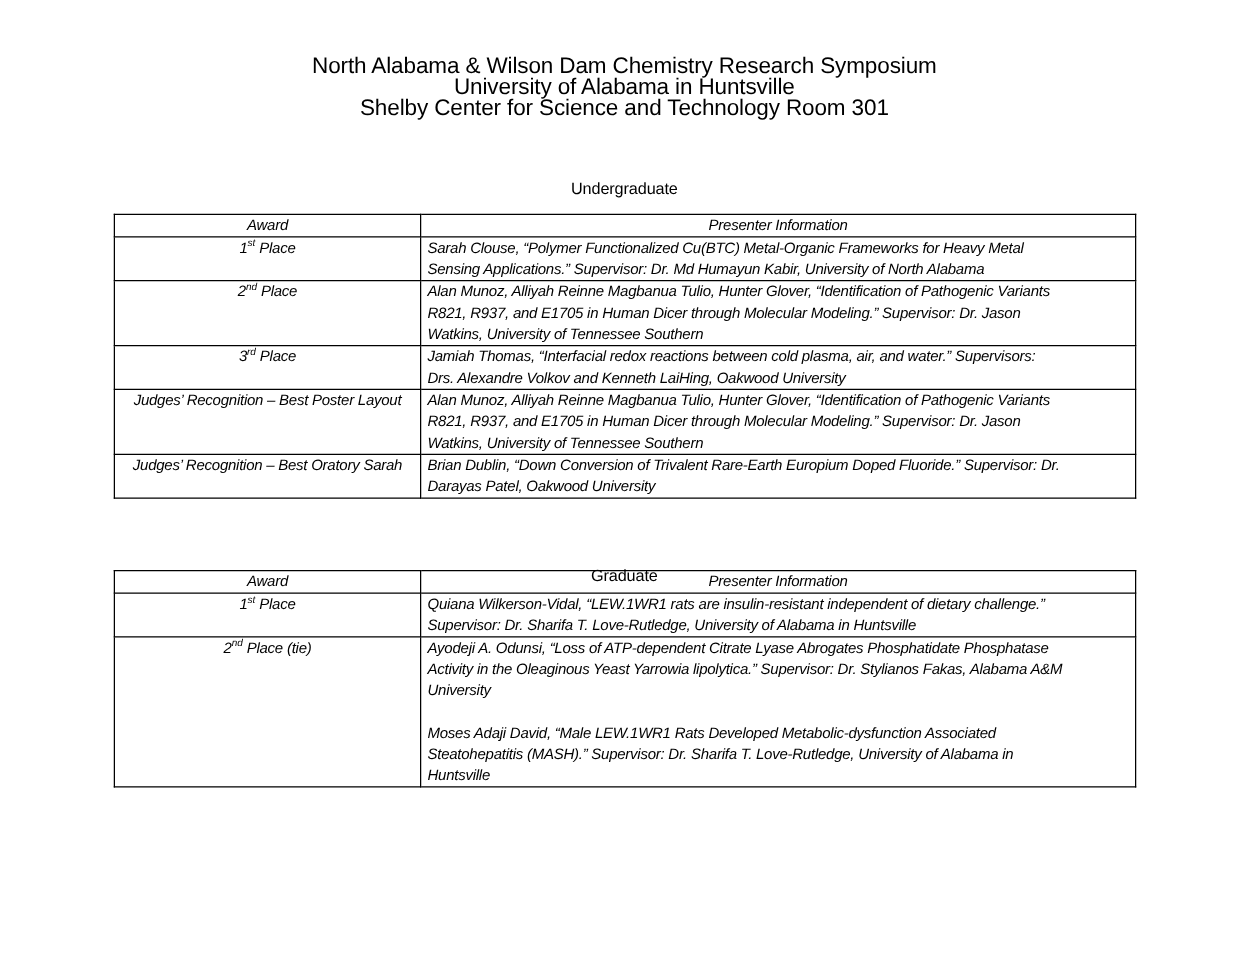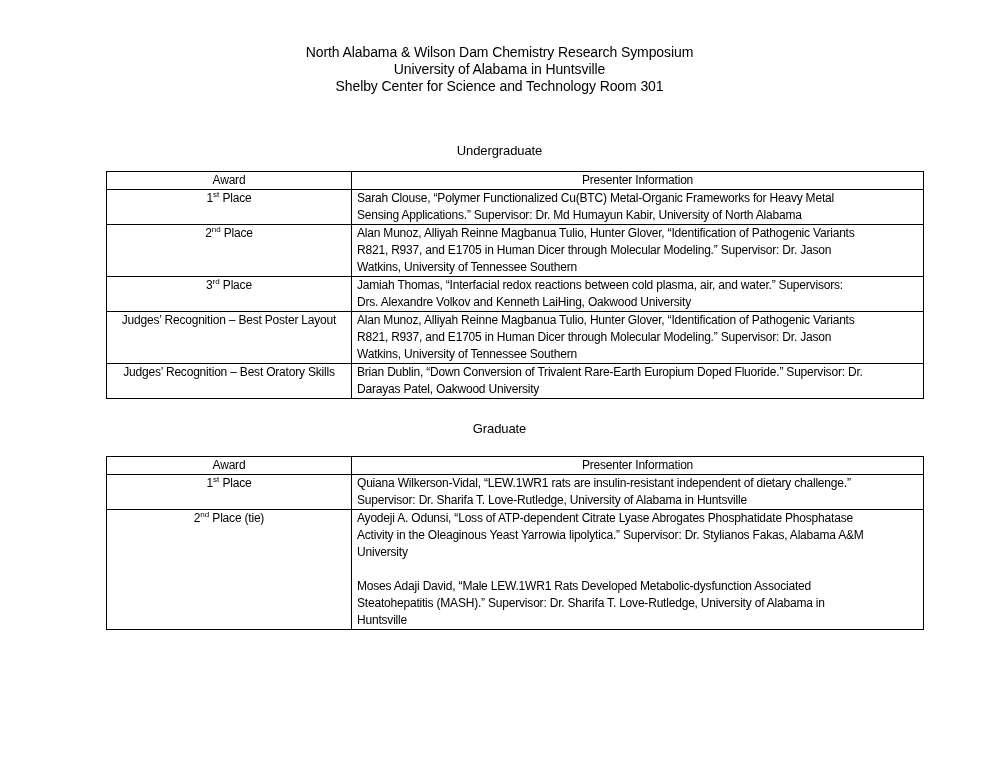--- a/index.html
+++ b/index.html
@@ -11,41 +11,42 @@
     color: #000000;
     font-family: "Liberation Sans", "DejaVu Sans", sans-serif;
     overflow: hidden;
   }
   .title-block {
     position: absolute;
     top: 44px;
     left: 0;
     width: 100%;
     text-align: center;
-    font-size: 14px;
+    font-size: 18px;
     line-height: 17px;
     letter-spacing: -0.1px;
   }
   .section-heading {
     position: absolute;
     left: 0;
     width: 100%;
     text-align: center;
     font-size: 13px;
     line-height: 17px;
     letter-spacing: -0.1px;
   }
   #undergrad-heading { top: 142px; }
-  #grad-heading { top: 420px; }
+  #grad-heading { top: 452px; }
   table.awards {
     position: absolute;
-    left: 106px;
+    left: 91px;
     width: 817px;
     border-collapse: collapse;
     table-layout: fixed;
+    font-style: italic;
   }
   #undergrad-table { top: 171px; }
   #grad-table { top: 456px; }
   .awards th, .awards td {
     border: 1px solid #000000;
     font-weight: 400;
     font-size: 12px;
     line-height: 17px;
     vertical-align: top;
     padding: 0 5px;
@@ -114,21 +115,21 @@
       </tr>
       <tr style="height:52px">
         <td class="award-cell"><span>Judges’ Recognition – Best Poster Layout</span><sup></sup><span></span></td>
         <td class="presenter-cell">
             <p>Alan Munoz, Alliyah Reinne Magbanua Tulio, Hunter Glover, “Identification of Pathogenic Variants
 R821, R937, and E1705 in Human Dicer through Molecular Modeling.” Supervisor: Dr. Jason
 Watkins, University of Tennessee Southern</p>
           </td>
       </tr>
       <tr style="height:34px">
-        <td class="award-cell"><span>Judges’ Recognition – Best Oratory Skills</span><sup></sup><span></span></td>
+        <td class="award-cell"><span>Judges’ Recognition – Best Oratory Sarah</span><sup></sup><span></span></td>
         <td class="presenter-cell">
             <p>Brian Dublin, “Down Conversion of Trivalent Rare-Earth Europium Doped Fluoride.” Supervisor: Dr.
 Darayas Patel, Oakwood University</p>
           </td>
       </tr>
     </tbody>
   </table>
 
   <div class="section-heading" id="grad-heading">Graduate</div>
 

